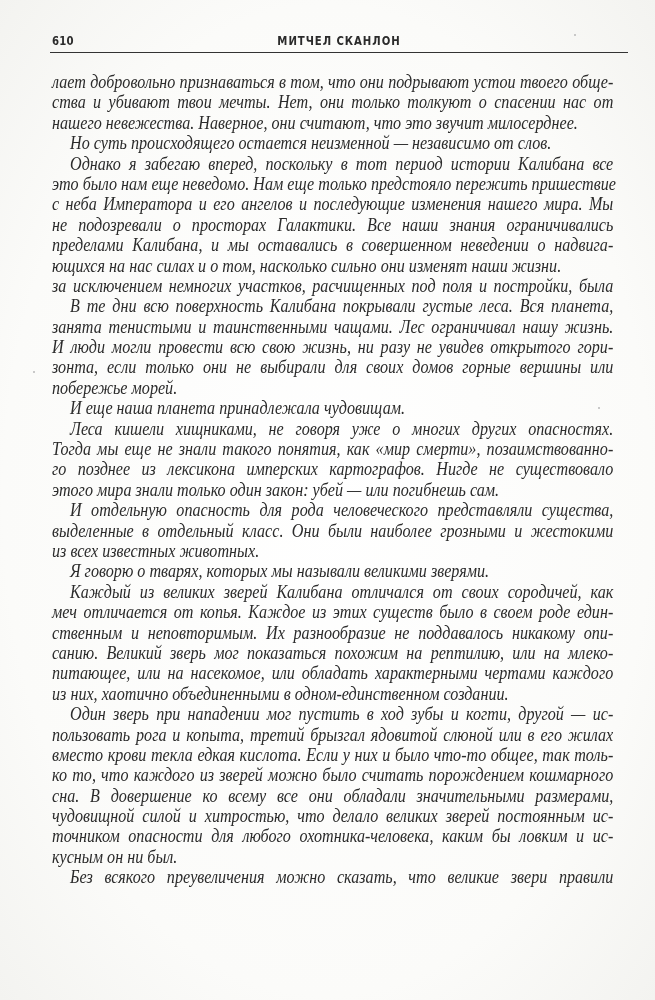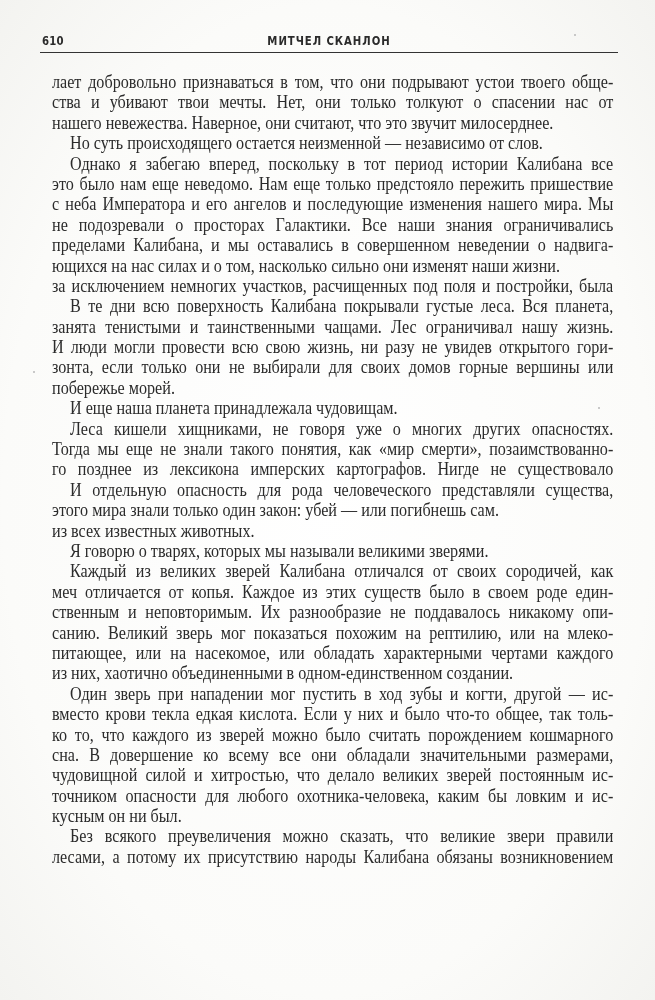--- a/index.html
+++ b/index.html
@@ -7,21 +7,21 @@
     width: 655px; height: 1000px; overflow: hidden;
     background: #fdfdfb;
     position: relative;
     color: #2a2a2a;
   }
   .page {
     position: absolute; left: 0; top: 0; width: 655px; height: 1000px;
     background: radial-gradient(ellipse at 50% 50%, #ffffff 0%, #fbfbf9 70%, #f3f3f0 100%);
   }
   .header {
-    position: absolute; left: 40px; top: 30px; width: 578px; height: 22px;
+    position: absolute; left: 50px; top: 30px; width: 578px; height: 22px;
     border-bottom: 1.3px solid #333;
     font-family: "DejaVu Sans", sans-serif;
     font-weight: bold;
     color: #2b2b2b;
   }
   .page-number {
     position: absolute; left: 2px; top: 3px;
     font-size: 13px; letter-spacing: 0.3px;
     transform: scaleX(0.78); transform-origin: left center;
   }
@@ -33,20 +33,21 @@
   .body-text {
     position: absolute; left: 52px; top: 72px; width: 573px;
     font-family: "Liberation Serif", serif;
     font-size: 18.4px;
     color: #2b2b2b;
   }
   .line {
     height: 20.4px; line-height: 20.4px;
     white-space: nowrap;
     transform-origin: left center;
+    font-style: italic;
   }
   .line-inner {
     display: block;
     width: 640px;
     text-align: justify;
     text-align-last: justify;
     transform: scaleX(0.877);
     transform-origin: left center;
   }
   .line.last .line-inner { text-align-last: left; }
@@ -119,25 +120,28 @@
       </div>
       <div class="line indent">
         <span class="line-inner">Леса кишели хищниками, не говоря уже о многих других опасностях.</span>
       </div>
       <div class="line">
         <span class="line-inner">Тогда мы еще не знали такого понятия, как «мир смерти», позаимствованно-</span>
       </div>
       <div class="line">
         <span class="line-inner">го позднее из лексикона имперских картографов. Нигде не существовало</span>
       </div>
+      <div class="line last">
+        <span class="line-inner">этого мира знали только один закон: убей — или погибнешь сам.</span>
+      </div>
       <div class="line indent">
         <span class="line-inner">И отдельную опасность для рода человеческого представляли существа,</span>
       </div>
-      <div class="line last">
-        <span class="line-inner">этого мира знали только один закон: убей — или погибнешь сам.</span>
+      <div class="line">
+        <span class="line-inner">выделенные в отдельный класс. Они были наиболее грозными и жестокими</span>
       </div>
       <div class="line last">
         <span class="line-inner">из всех известных животных.</span>
       </div>
       <div class="line indent last">
         <span class="line-inner">Я говорю о тварях, которых мы называли великими зверями.</span>
       </div>
       <div class="line indent">
         <span class="line-inner">Каждый из великих зверей Калибана отличался от своих сородичей, как</span>
       </div>
@@ -153,41 +157,41 @@
       <div class="line">
         <span class="line-inner">питающее, или на насекомое, или обладать характерными чертами каждого</span>
       </div>
       <div class="line last">
         <span class="line-inner">из них, хаотично объединенными в одном-единственном создании.</span>
       </div>
       <div class="line indent">
         <span class="line-inner">Один зверь при нападении мог пустить в ход зубы и когти, другой — ис-</span>
       </div>
       <div class="line">
+        <span class="line-inner">пользовать рога и копыта, третий брызгал ядовитой слюной или в его жилах</span>
+      </div>
+      <div class="line">
         <span class="line-inner">вместо крови текла едкая кислота. Если у них и было что-то общее, так толь-</span>
       </div>
       <div class="line">
         <span class="line-inner">ко то, что каждого из зверей можно было считать порождением кошмарного</span>
       </div>
       <div class="line">
         <span class="line-inner">сна. В довершение ко всему все они обладали значительными размерами,</span>
       </div>
       <div class="line">
         <span class="line-inner">чудовищной силой и хитростью, что делало великих зверей постоянным ис-</span>
       </div>
       <div class="line">
         <span class="line-inner">точником опасности для любого охотника-человека, каким бы ловким и ис-</span>
       </div>
       <div class="line last">
         <span class="line-inner">кусным он ни был.</span>
       </div>
       <div class="line indent">
         <span class="line-inner">Без всякого преувеличения можно сказать, что великие звери правили</span>
       </div>
-      <div class="line">
-        <span class="line-inner">лесами, а потому их присутствию народы Калибана обязаны возникновением</span>
-      </div>
     </div>
 
   <span class="speck" style="left:574px; top:34px;"></span>
   <span class="speck" style="left:598px; top:407px;"></span>
   <span class="speck" style="left:33px; top:371px;"></span>
 </div>
 
 </body></html>

